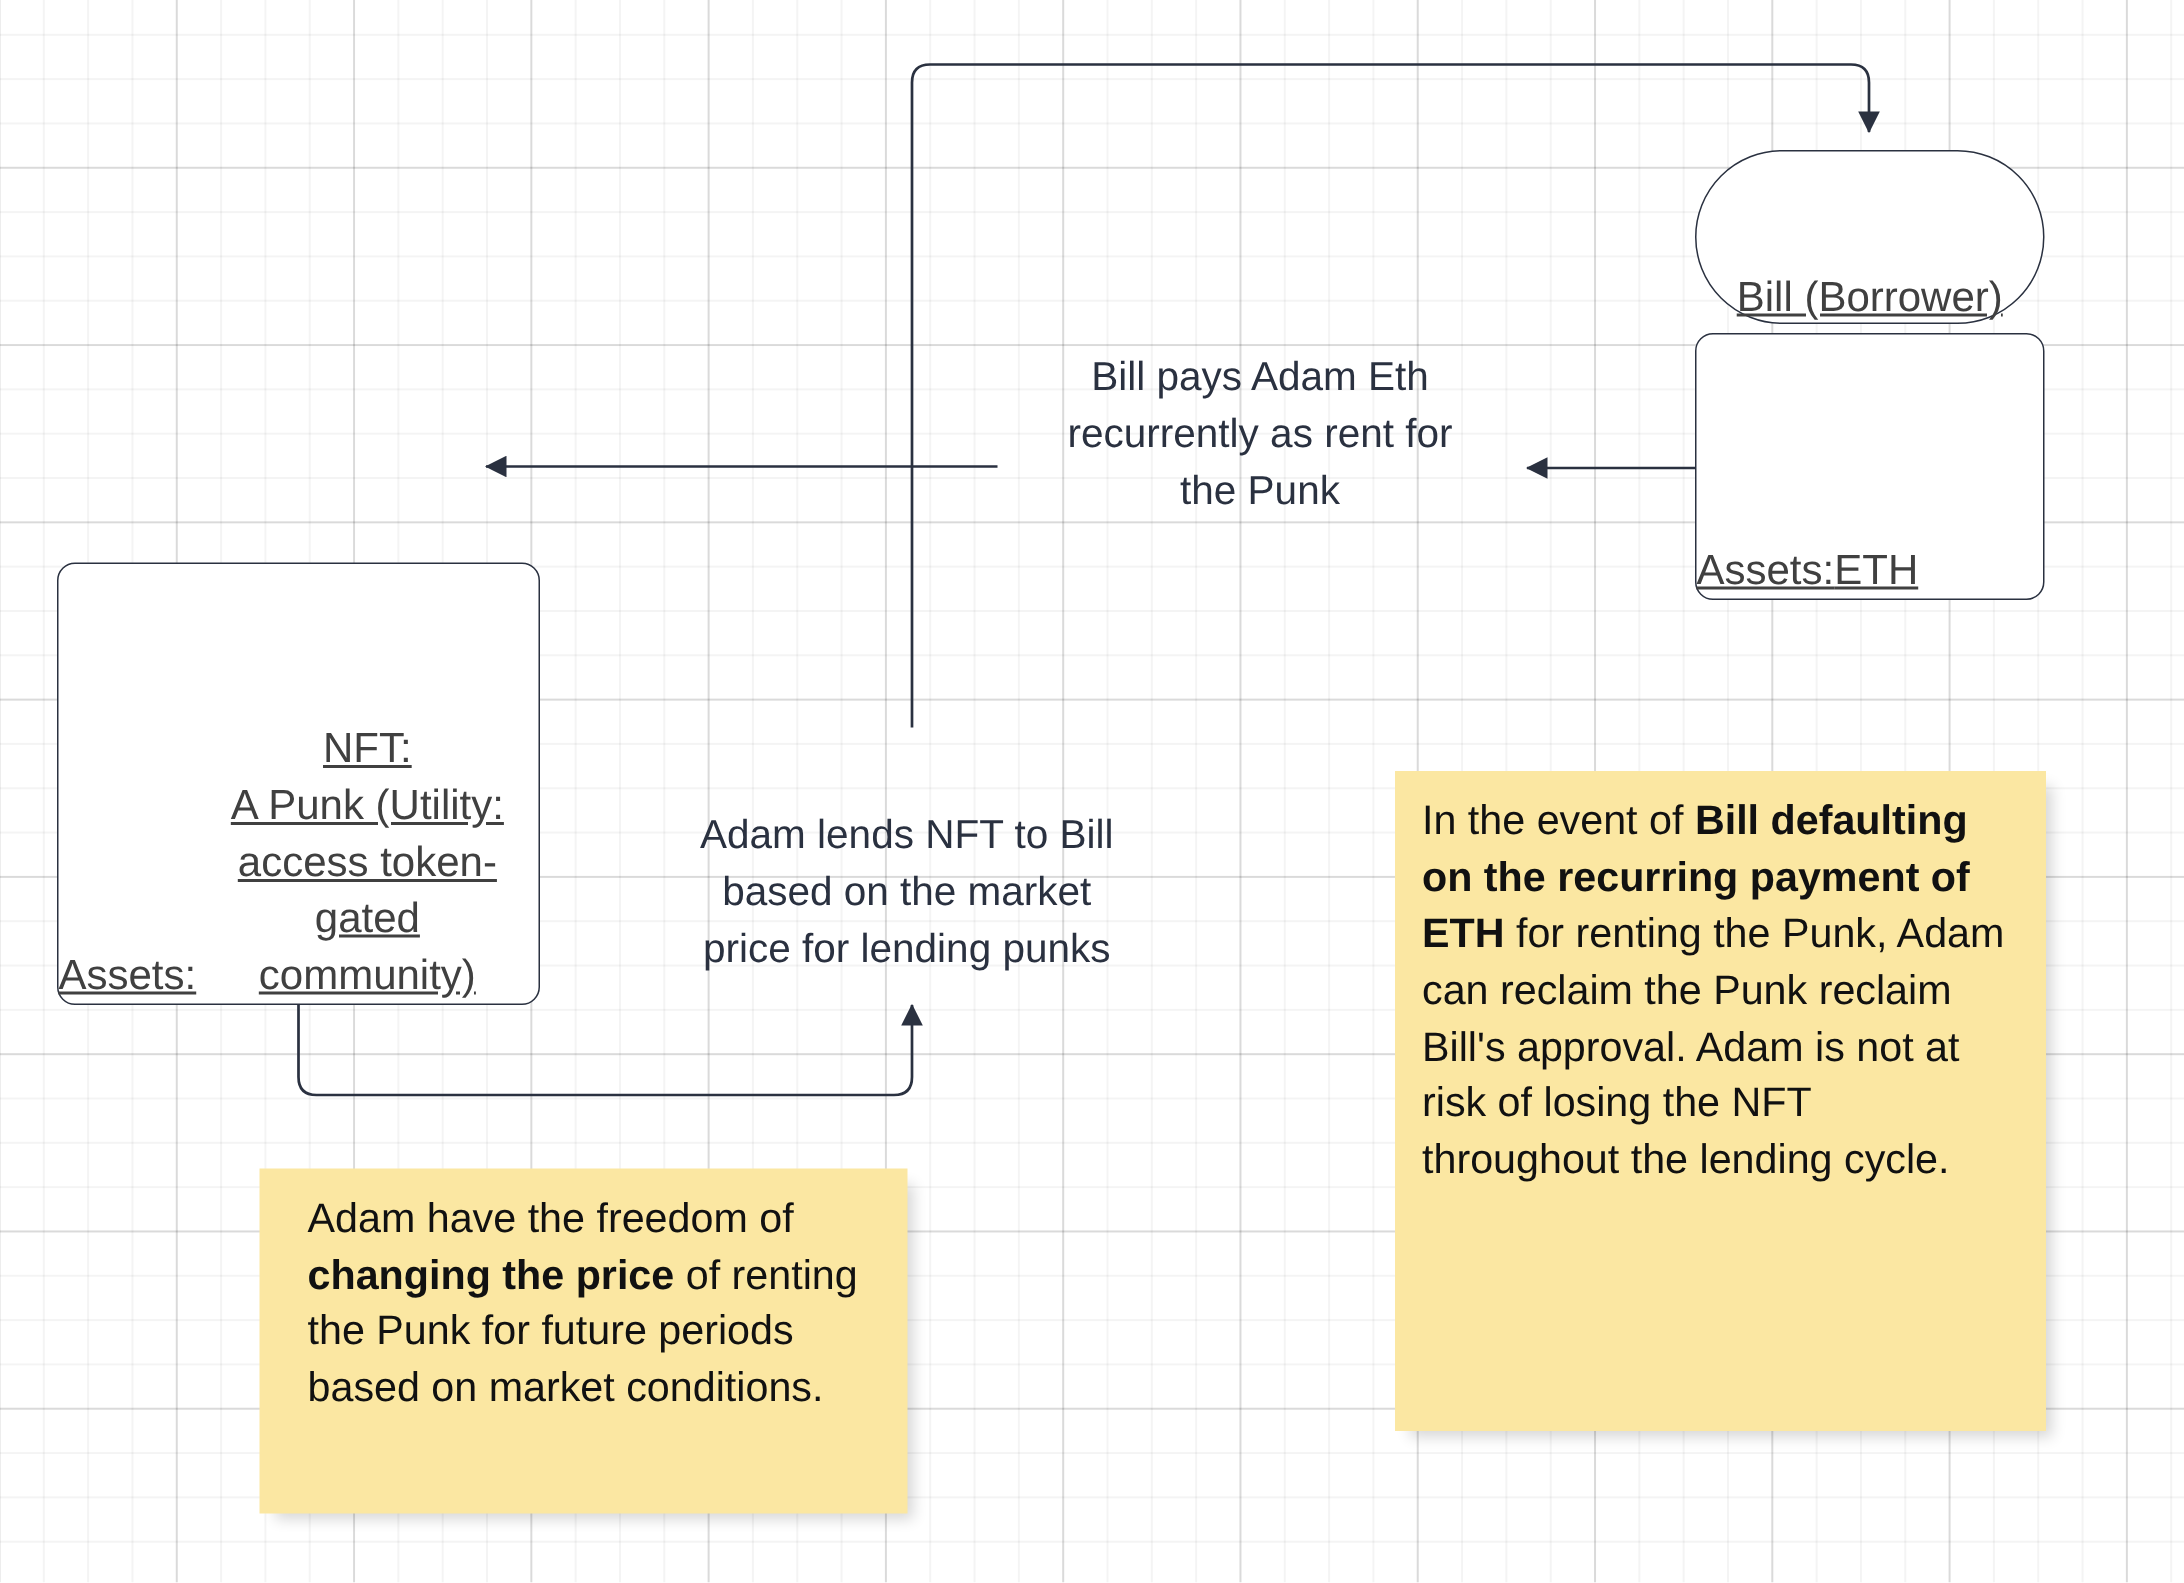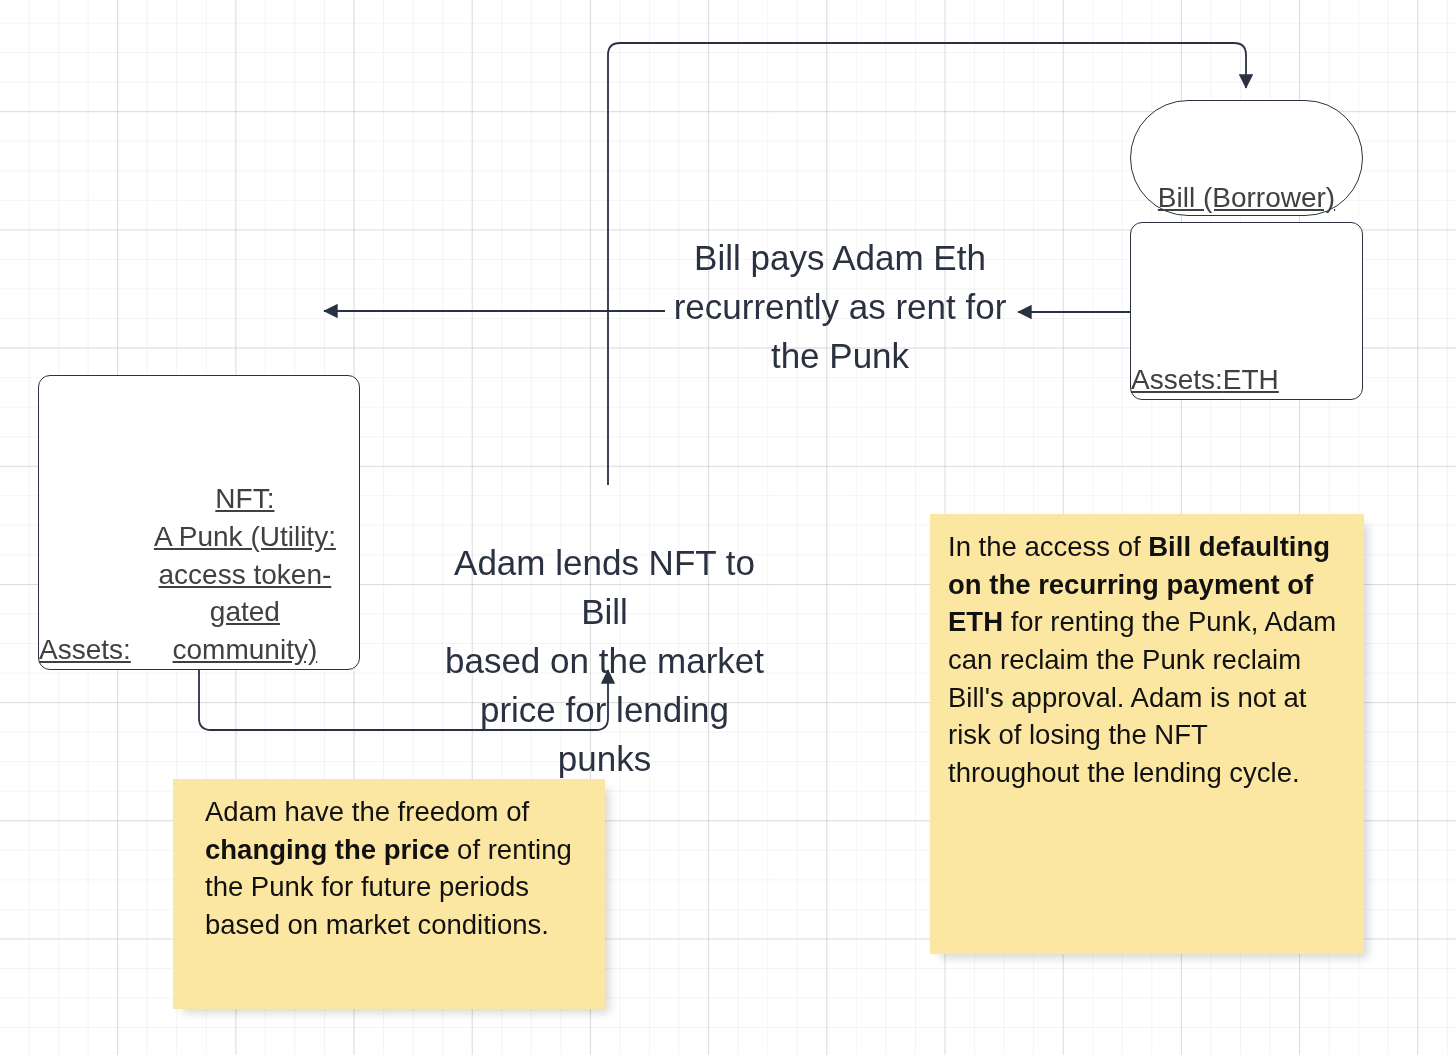--- a/index.html
+++ b/index.html
@@ -64,21 +64,21 @@
   #adam-assets { left: 38px;  top: 375px; width: 322px; height: 295px; }
   #adam-assets .assets-body { margin-top: 62px; }
   
   #bill-node   { left: 1130px; top: 100px; width: 233px; height: 116px; }
   #bill-assets { left: 1130px; top: 222px; width: 233px; height: 178px; }
   #bill-assets .assets-body { margin-top: 44px; }
 
   .edge-label {
     position: absolute;
     color: #2a3140;
-    font-size: 35px;
+    font-size: 27px;
     line-height: 1.4;
     text-align: center;
     white-space: pre-line;
   }
   #label-payment { left: 665px; top: 233px; width: 350px; }
   #label-lend    { left: 432px; top: 510px; width: 345px; margin-top: 28px; }
 
   .sticky {
     position: absolute;
     box-sizing: border-box;
@@ -133,15 +133,15 @@
   </div>
 
   <div class="edge-label" id="label-payment">Bill pays Adam Eth
 recurrently as rent for
 the Punk</div>
   <div class="edge-label" id="label-lend">Adam lends NFT to Bill
 based on the market
 price for lending punks</div>
 
   <div class="sticky" id="note-left"><span>Adam have the freedom of </span><b>changing the price</b><span> of renting the Punk for future periods based on market conditions.</span></div>
-  <div class="sticky" id="note-right"><span>In the access of </span><b>Bill defaulting on the recurring payment of ETH</b><span> for renting the Punk, Adam can reclaim the Punk reclaim Bill's approval. Adam is not at risk of losing the NFT throughout the lending cycle.</span></div>
+  <div class="sticky" id="note-right"><span>In the event of </span><b>Bill defaulting on the recurring payment of ETH</b><span> for renting the Punk, Adam can reclaim the Punk reclaim Bill's approval. Adam is not at risk of losing the NFT throughout the lending cycle.</span></div>
 
 </div>
 
 </body></html>

